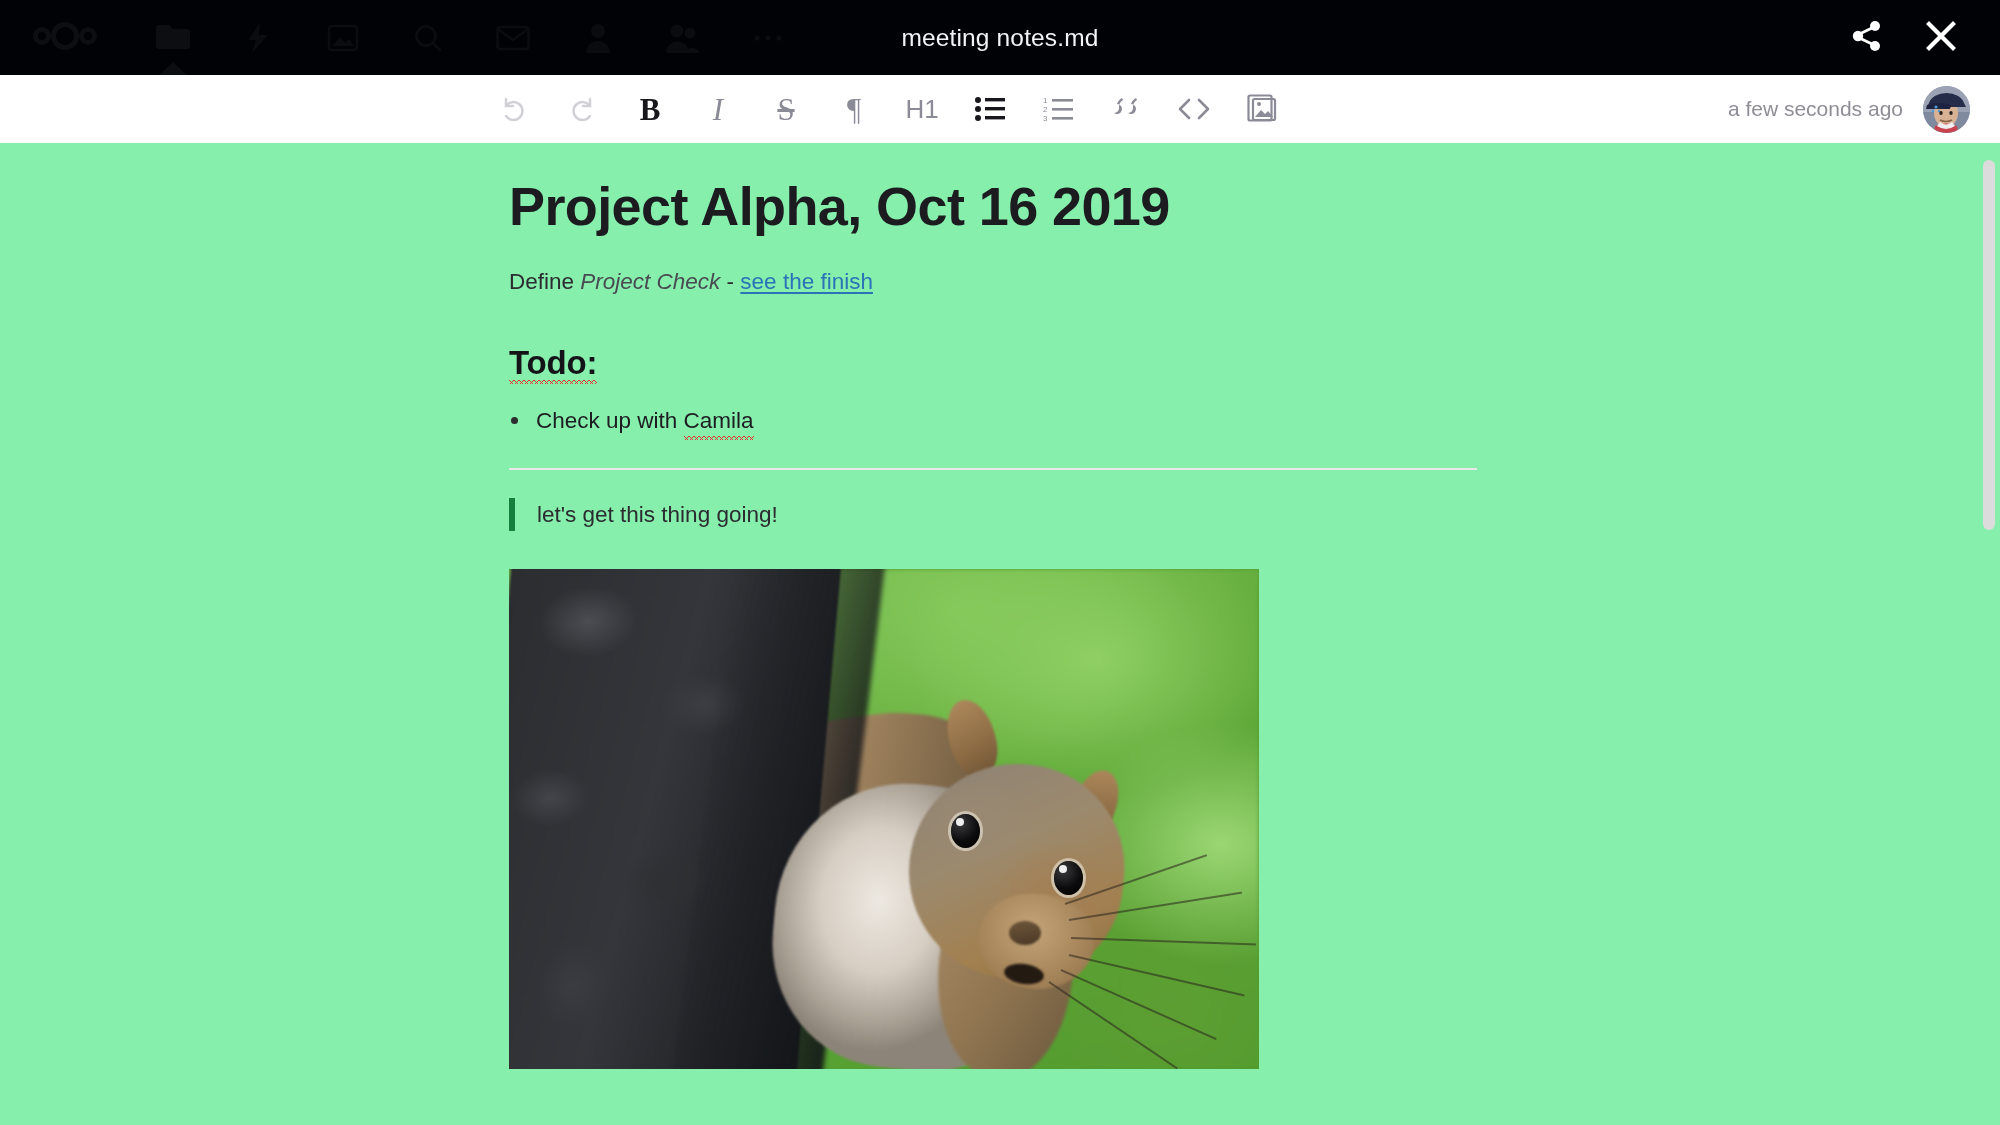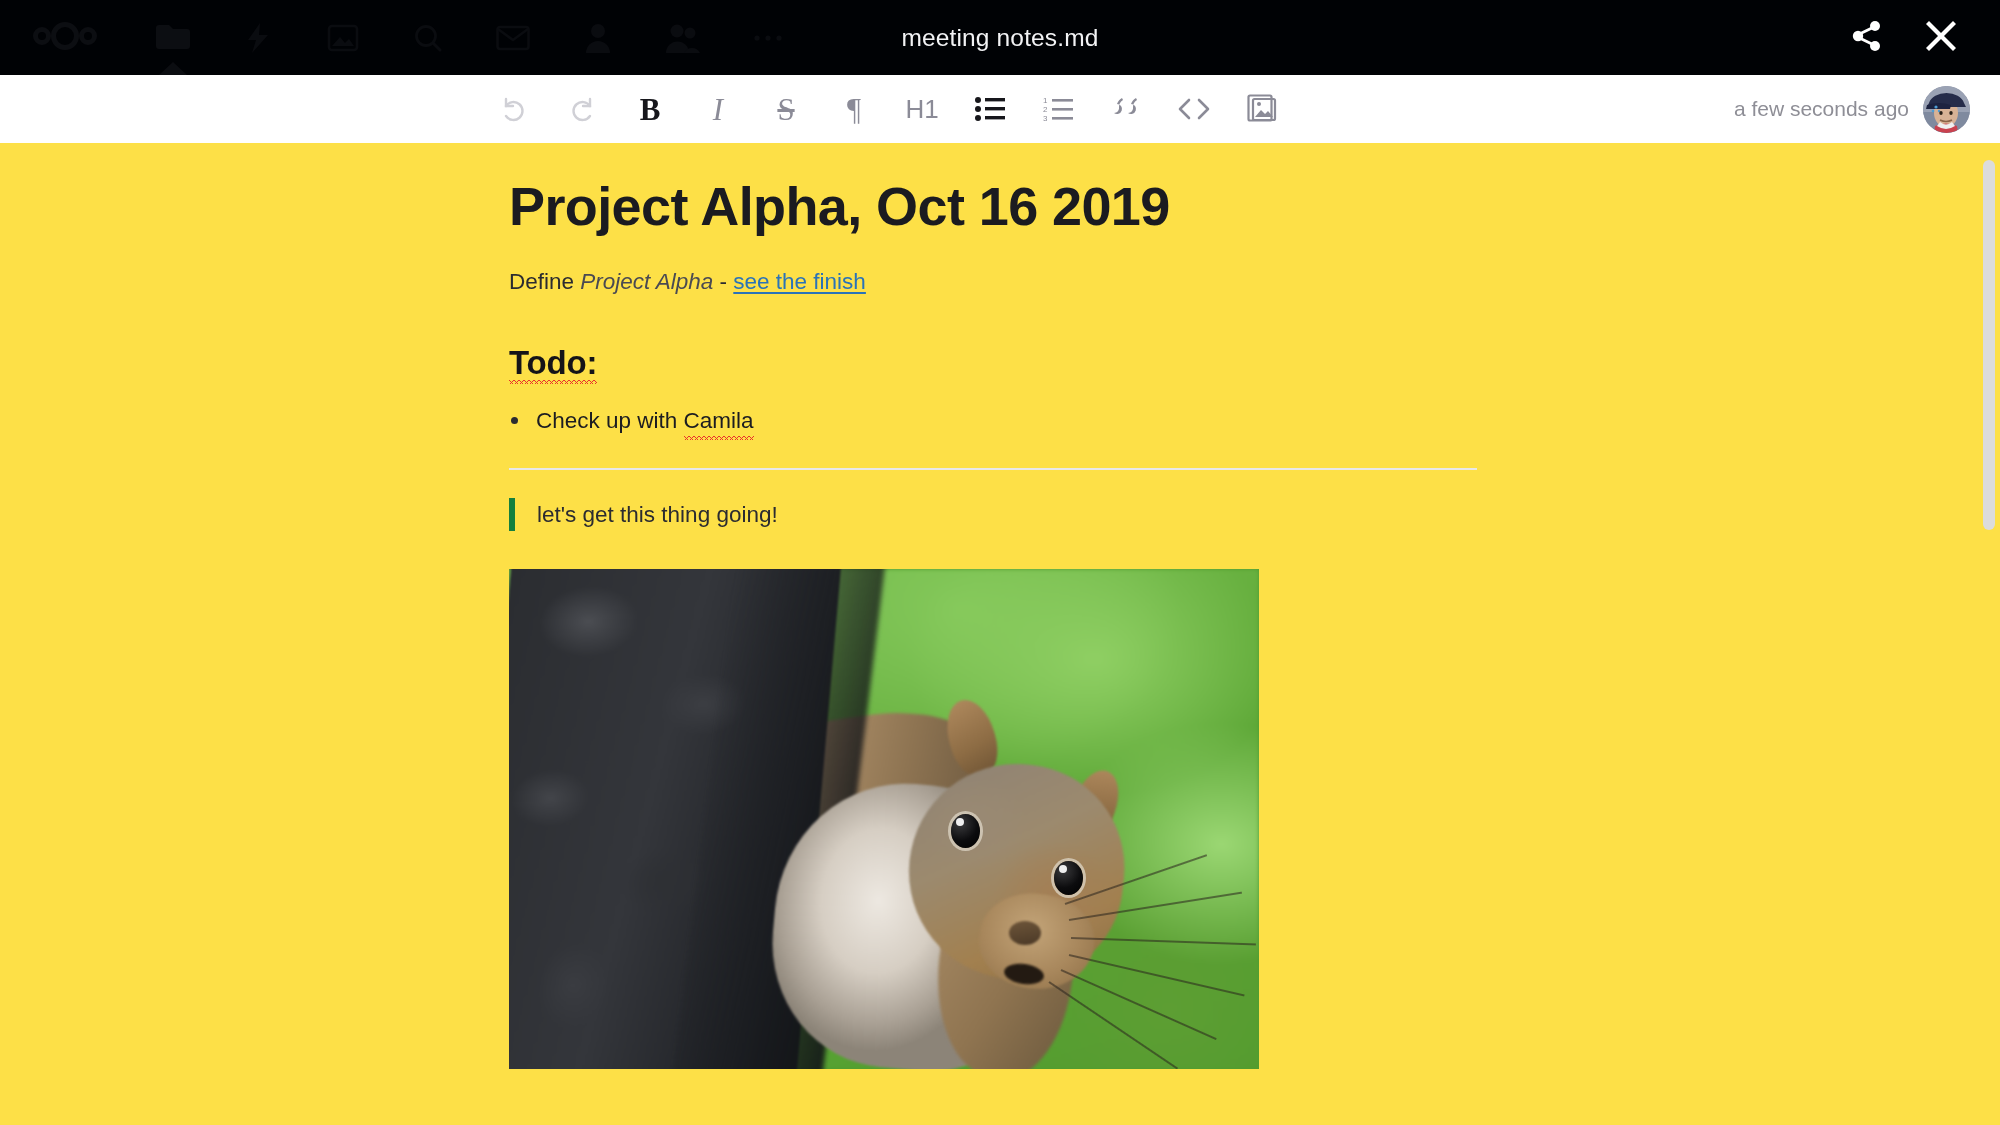--- a/index.html
+++ b/index.html
@@ -129,21 +129,21 @@
     font-family: "Liberation Serif", serif;
   }
 
   #status-wrap {
     position: absolute;
     right: 30px;
     top: 0;
     height: 68px;
     display: flex;
     align-items: center;
-    gap: 14px;
+    gap: 20px;
   }
 
   #status-text {
     color: #8e8e96;
     font-size: 21px;
   }
 
   #avatar {
     width: 47px;
     height: 47px;
@@ -154,21 +154,21 @@
     flex: 0 0 auto;
   }
 
   
   #doc {
     position: absolute;
     top: 143px;
     left: 0;
     width: 2000px;
     height: 982px;
-    background: #fde047;
+    background: #86efac;
     overflow: hidden;
   }
 
   #doc-inner {
     width: 970px;
     margin-left: 509px;
     padding-top: 32px;
   }
 
   #doc-title {
@@ -675,21 +675,21 @@
     </span>
   </div>
 </div>
 
 <div id="doc">
   <div id="doc-inner">
 
     <h1 id="doc-title">Project Alpha, Oct 16 2019</h1>
 
     <p class="para">
-      <span>Define </span><em>Project Alpha</em><span> - </span><a href="#">see the finish</a>
+      <span>Define </span><em>Project Check</em><span> - </span><a href="#">see the finish</a>
     </p>
 
     <h2 id="todo-heading">
       <span class="spell">Todo:</span>
     </h2>
 
     <ul id="todo-list">
       <li class="bold">
         <span>Check up with </span><span class="spell">Camila</span>
       </li>

